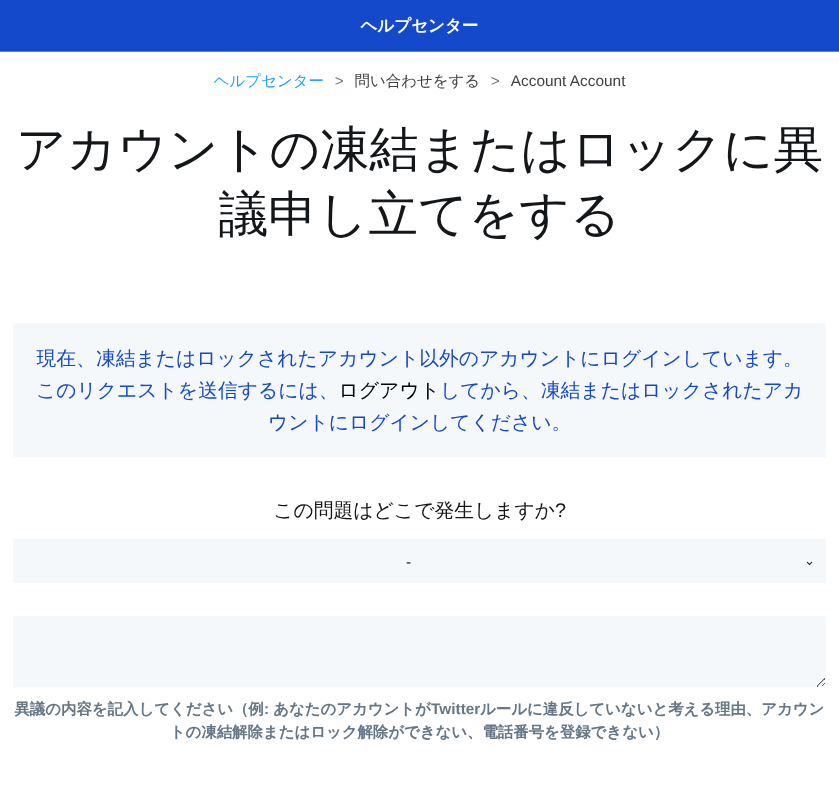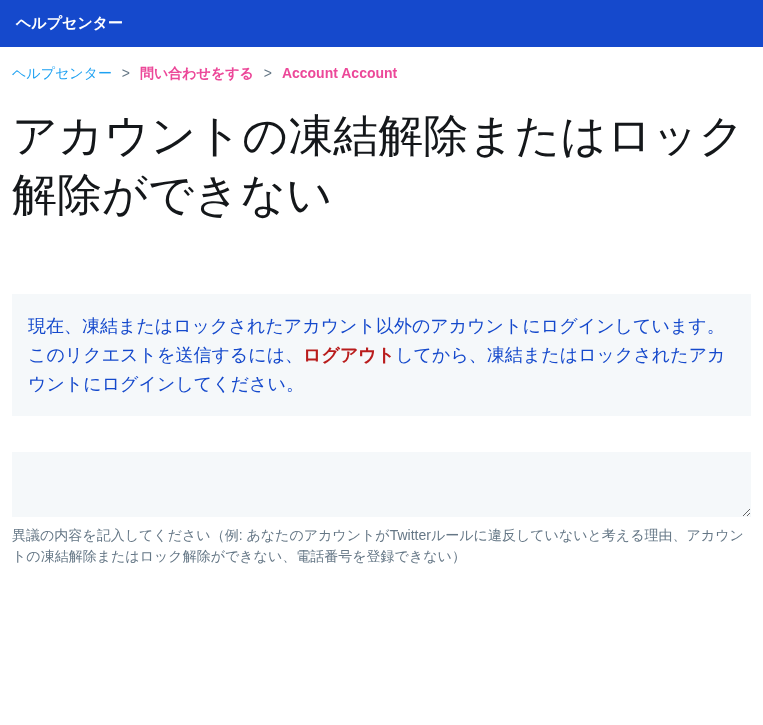--- a/index.html
+++ b/index.html
@@ -1,18 +1,19 @@
 <!DOCTYPE html>
 <html><head>
   <meta charset="utf-8">
   <style>
     * {
       margin: 0;
       padding: 0;
       box-sizing: border-box;
+      text-align: center;
     }
     body {
       font-family: -apple-system, BlinkMacSystemFont, "Segoe UI", "Hiragino Sans", "Meiryo", sans-serif;
       color: #14171a;
       background: #fff;
       width: 763px;
     }
     .header {
       background: #1549cc;
       color: #fff;
@@ -27,45 +28,44 @@
     }
     .breadcrumb a {
       color: #1da1f2;
       text-decoration: none;
     }
     .breadcrumb .sep {
       color: #657786;
       margin: 0 6px;
     }
     .breadcrumb .current, .breadcrumb .mid {
-      color: #ec4899;
-      font-weight: 700;
+      color: #404040;
+      font-weight: 400;
     }
     .main {
       padding: 10px 12px 20px;
     }
     h1.page-title {
       font-size: 45px;
       font-weight: 400;
       line-height: 1.3;
       color: #14171a;
       margin-bottom: 70px;
     }
     .notice {
       background: #f5f8fa;
       padding: 18px 16px;
       font-size: 18px;
       line-height: 1.6;
       color: #1549cc;
       margin-bottom: 36px;
     }
     .notice a {
-      color: #b91c1c;
+      color: #000000;
       text-decoration: none;
-      font-weight: bold;
     }
     .form-group {
       margin-bottom: 30px;
     }
     .form-label {
       font-size: 18px;
       color: #14171a;
       margin-bottom: 14px;
       display: block;
     }
@@ -101,42 +101,52 @@
       border: none;
       background: #f5f8fa;
       resize: vertical;
       font-family: inherit;
     }
     .help-text {
       font-size: 14px;
       color: #657786;
       line-height: 1.5;
       margin-top: 4px;
+      font-weight: bold;
     }
   </style>
 </head>
 <body>
 
 <div class="header">
   <span>ヘルプセンター</span>
 </div>
 
 <nav class="breadcrumb">
   <a href="#">ヘルプセンター</a>
   <span class="sep">&gt;</span>
   <span class="mid">問い合わせをする</span>
   <span class="sep">&gt;</span>
   <span class="current">Account Account</span>
 </nav>
 
 <div class="main">
-  <h1 class="page-title">アカウントの凍結解除またはロック解除ができない</h1>
+  <h1 class="page-title">アカウントの凍結またはロックに異議申し立てをする</h1>
 
   <div class="notice">
     <span>現在、凍結またはロックされたアカウント以外のアカウントにログインしています。このリクエストを送信するには、</span><a href="#">ログアウト</a><span>してから、凍結またはロックされたアカウントにログインしてください。</span>
   </div>
 
+  <div class="form-group">
+    <label class="form-label">この問題はどこで発生しますか?</label>
+    <div class="select-wrapper">
+      <select class="form-select">
+        <option>-</option>
+      </select>
+      <span class="select-chevron">⌄</span>
+    </div>
+  </div>
 
   <div class="form-group">
     <textarea class="form-textarea" value="" style=""></textarea>
     <div class="help-text">異議の内容を記入してください（例: あなたのアカウントがTwitterルールに違反していないと考える理由、アカウントの凍結解除またはロック解除ができない、電話番号を登録できない）</div>
   </div>
 </div>
 
 </body></html>

